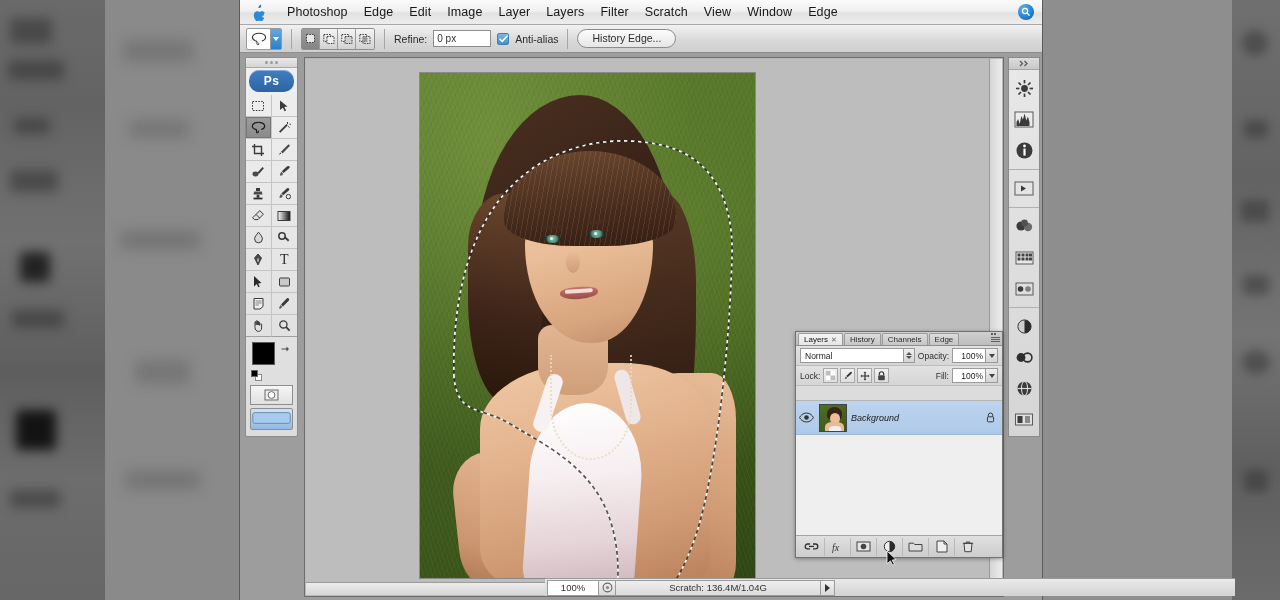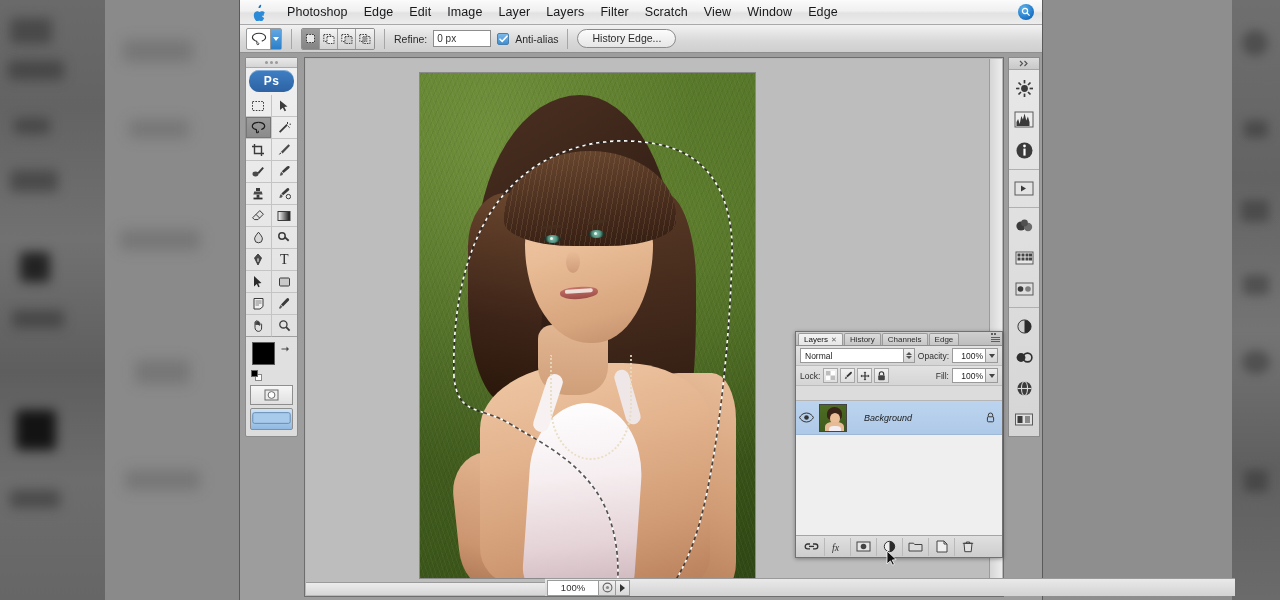--- a/index.html
+++ b/index.html
@@ -230,21 +230,21 @@
     background:#efefef; border-top:1px solid #b5b5b5; overflow:hidden; }
   .lp-layer { height:34px; display:flex; align-items:center; gap:4px; padding:0 5px 0 2px;
     background:linear-gradient(180deg,#bcd4ee,#aec9e8); border-bottom:1px solid #9fb8d4; }
   .lp-eye { width:17px; height:17px; display:flex;align-items:center;justify-content:center; }
   .lp-thumb { width:28px; height:28px; border:1px solid #444; overflow:hidden; position:relative;
     background:linear-gradient(160deg,#4e6d24,#3d571a); flex:none; }
   .lp-thumb .t-hair{position:absolute;left:7px;top:2px;width:15px;height:13px;background:#3a2318;border-radius:50% 50% 30% 30%;}
   .lp-thumb .t-face{position:absolute;left:10px;top:8px;width:10px;height:11px;background:#ebbf98;border-radius:50%;}
   .lp-thumb .t-body{position:absolute;left:5px;top:17px;width:19px;height:11px;background:#e6bb95;border-radius:40% 40% 0 0;}
   .lp-thumb .t-top{position:absolute;left:9px;top:21px;width:12px;height:8px;background:#f4eef0;border-radius:40% 40% 0 0;}
-  .lp-name { flex:1; font-size:9px; color:#1a1a1a; font-style:italic;margin-left:13px; }
+  .lp-name { flex:1; font-size:9px; color:#1a1a1a; font-style:italic; }
   .lp-lock { width:13px; height:13px; display:flex;align-items:center;justify-content:center; }
 
   .lp-footer { position:absolute; left:0; right:0; bottom:0; height:22px;
     background:linear-gradient(180deg,#e0e0e0,#cdcdcd); border-top:1px solid #a5a5a5;
     display:flex; align-items:center; padding:0 3px; }
   .lp-fbtn { width:26px; height:18px; display:flex;align-items:center;justify-content:center;
     border-right:1px solid #b9b9b9; }
   .lp-fbtn:last-child{border-right:none;}
 
   .cursor { position:absolute; left:886px; top:550px; width:12px; height:18px; pointer-events:none; z-index:50; }
@@ -692,20 +692,21 @@
   </div>
 
   <div class="statusbar">
     <div class="sb-zoom">100%</div>
     <div class="sb-arrowbtn">
       <svg width="11" height="11" viewBox="0 0 11 11">
           <circle cx="5.5" cy="5.5" r="4.4" fill="none" stroke="#666" stroke-width="1.1"></circle>
           <circle cx="5.5" cy="5.5" r="1.6" fill="#888"></circle>
         </svg>
     </div>
+    <div class="sb-info">Scratch: 136.4M/1.04G</div>
     <div class="sb-tri">
         <i></i>
       </div>
   </div>
 </div>
 
 <div class="layers">
   <div class="lp-tabs">
     <div class="lp-tab active"><span>Layers</span><span class="x">✕</span></div>
     <div class="lp-tab">History</div>

